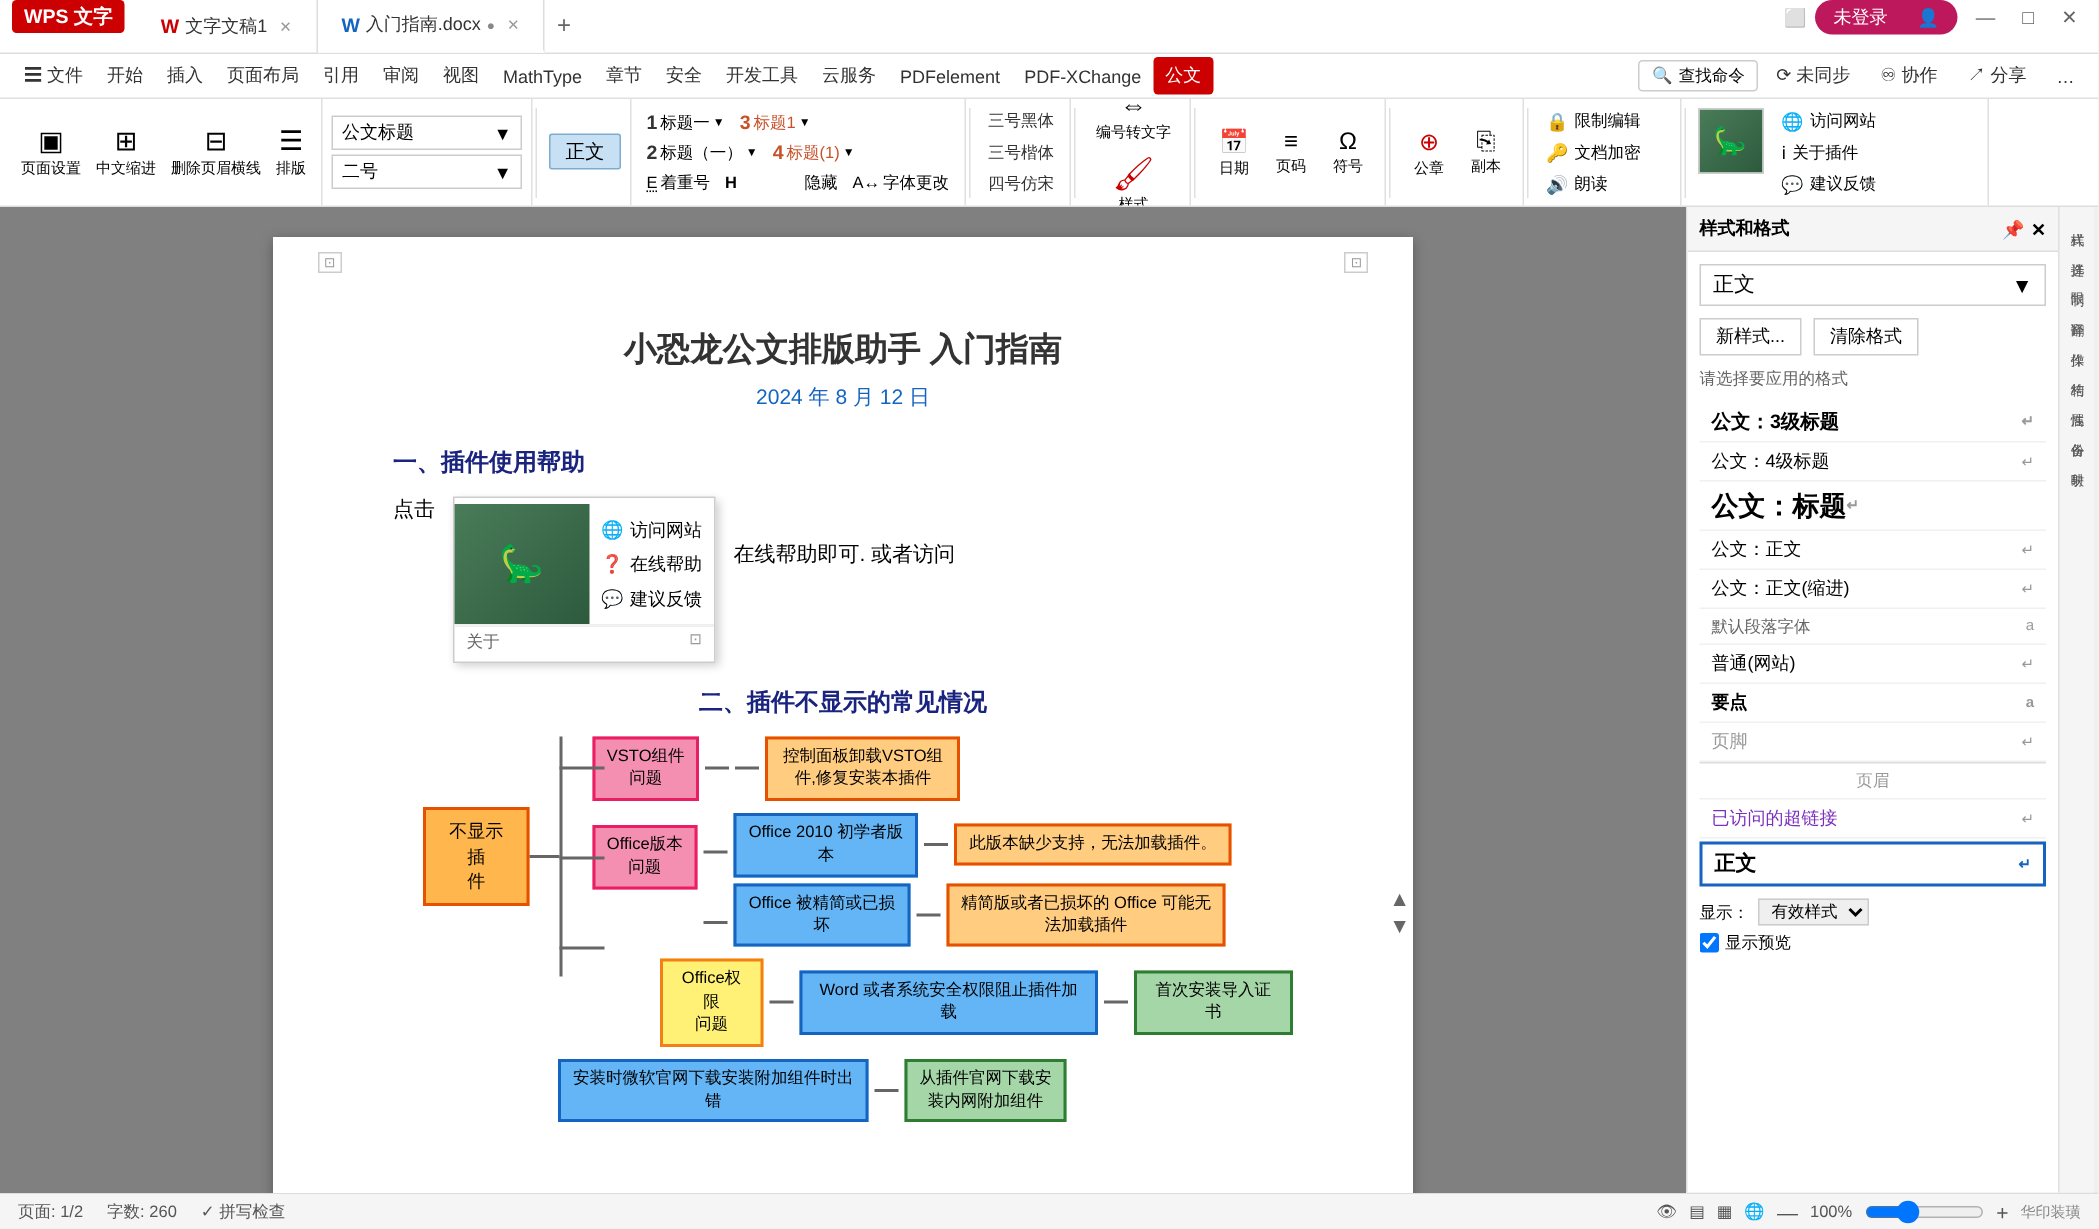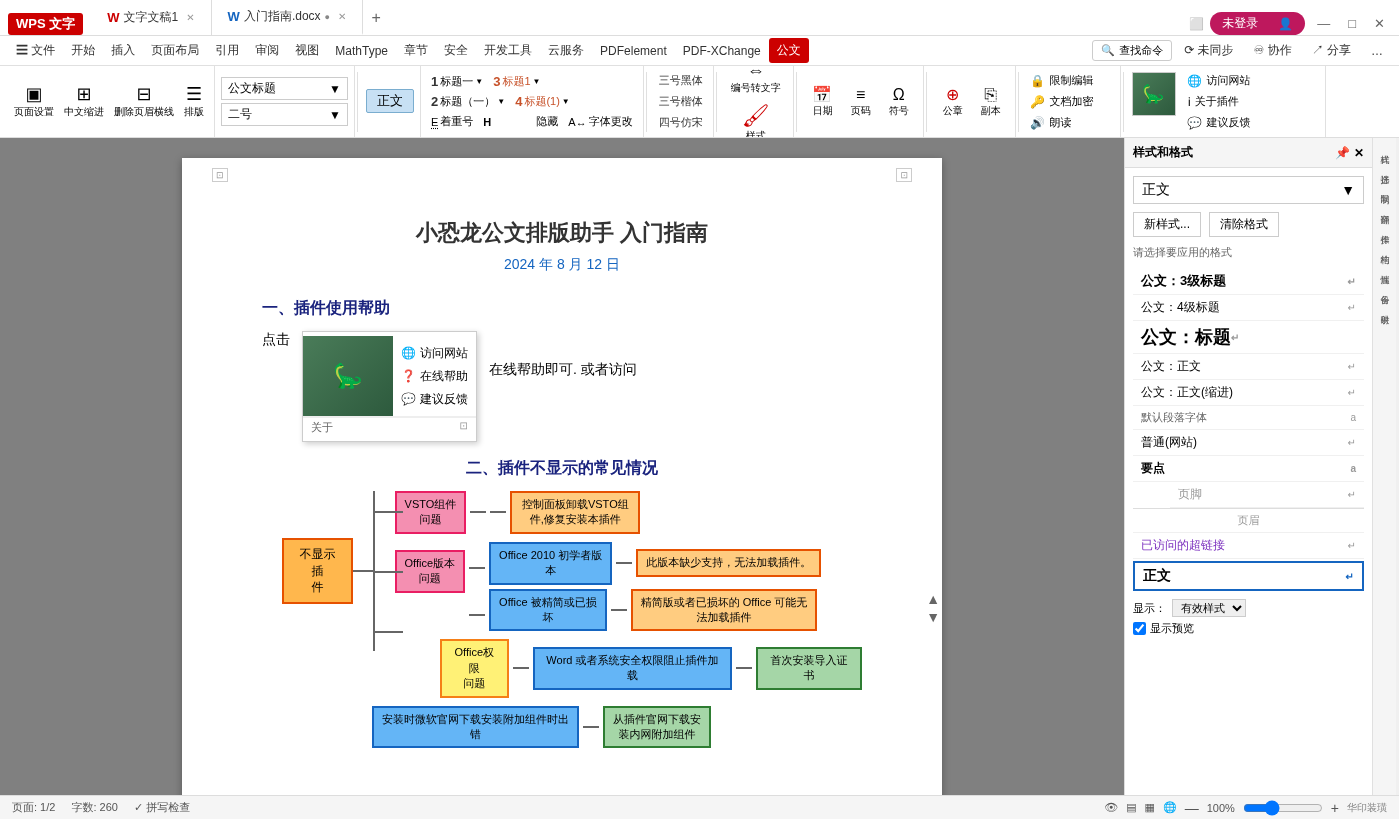--- a/index.html
+++ b/index.html
@@ -1,19 +1,19 @@
 <!DOCTYPE html>
 <html><head>
   <meta charset="utf-8">
   <style>
     * { box-sizing: border-box; margin: 0; padding: 0; }
     body { font-family: 'Microsoft YaHei', '微软雅黑', SimSun, Arial, sans-serif; font-size: 12px; background: #f0f0f0; overflow: hidden; width: 1399px; height: 819px; }
 
     
-    .title-bar { display: flex; align-items: flex-end; height: 36px; background: #fff; border-bottom: 1px solid #ddd; padding: 0 8px; }
+    .title-bar { display: flex; align-items: flex-start; height: 36px; background: #fff; border-bottom: 1px solid #ddd; padding: 0 8px; }
     .app-logo { background: #c00; color: #fff; font-weight: bold; font-size: 13px; padding: 2px 8px; border-radius: 3px; margin-right: 8px; }
     .tabs-container { display: flex; align-items: center; flex: 1; height: 100%; }
     .tab { display: flex; align-items: center; height: 100%; padding: 0 16px; font-size: 12px; color: #333; border-right: 1px solid #ddd; cursor: pointer; position: relative; }
     .tab.active { background: #fff; border-bottom: 2px solid #fff; color: #333; }
     .tab .tab-icon { color: #c00; font-weight: bold; margin-right: 4px; font-size: 13px; }
     .tab .tab-icon.blue { color: #1565c0; }
     .tab-close { margin-left: 8px; color: #999; font-size: 10px; cursor: pointer; }
     .tab-add { padding: 0 8px; color: #666; cursor: pointer; font-size: 16px; }
     .title-bar-right { display: flex; align-items: center; gap: 6px; margin-left: auto; }
     .login-btn { background: #be185d; color: #fff; border: none; border-radius: 12px; padding: 3px 12px; font-size: 12px; cursor: pointer; display: flex; align-items: center; gap: 20px; }
@@ -515,21 +515,21 @@
             <span style="color:#999;font-size:10px;">a</span>
           </div>
           <div style="padding:4px 8px;font-size:12px;border-bottom:1px solid #f0f0f0;display:flex;justify-content:space-between;align-items:center;cursor:pointer;">
             <span>普通(网站)</span>
             <span style="color:#999;font-size:10px;">↵</span>
           </div>
           <div style="padding:4px 8px;font-size:12px;font-weight:bold;border-bottom:1px solid #f0f0f0;display:flex;justify-content:space-between;align-items:center;cursor:pointer;">
             <span>要点</span>
             <span style="color:#999;font-size:10px;">a</span>
           </div>
-          <div style="padding:4px 8px;font-size:12px;color:#999;border-bottom:1px solid #f0f0f0;display:flex;justify-content:space-between;align-items:center;cursor:pointer;margin-left:37px;">
+          <div style="padding:4px 8px;font-size:12px;color:#999;border-bottom:1px solid #f0f0f0;display:flex;justify-content:space-between;align-items:center;cursor:pointer;">
             <span>页脚</span>
             <span style="color:#999;font-size:10px;">↵</span>
           </div>
           <div style="padding:4px 8px;border-top:1px solid #ddd;border-bottom:1px solid #f0f0f0;text-align:center;font-size:11px;color:#999;">
             <span>页眉</span>
           </div>
           <div style="padding:4px 8px;font-size:12px;color:#7b2fbe;border-bottom:1px solid #f0f0f0;display:flex;justify-content:space-between;align-items:center;cursor:pointer;">
             <span>已访问的超链接</span>
             <span style="color:#999;font-size:10px;">↵</span>
           </div>

